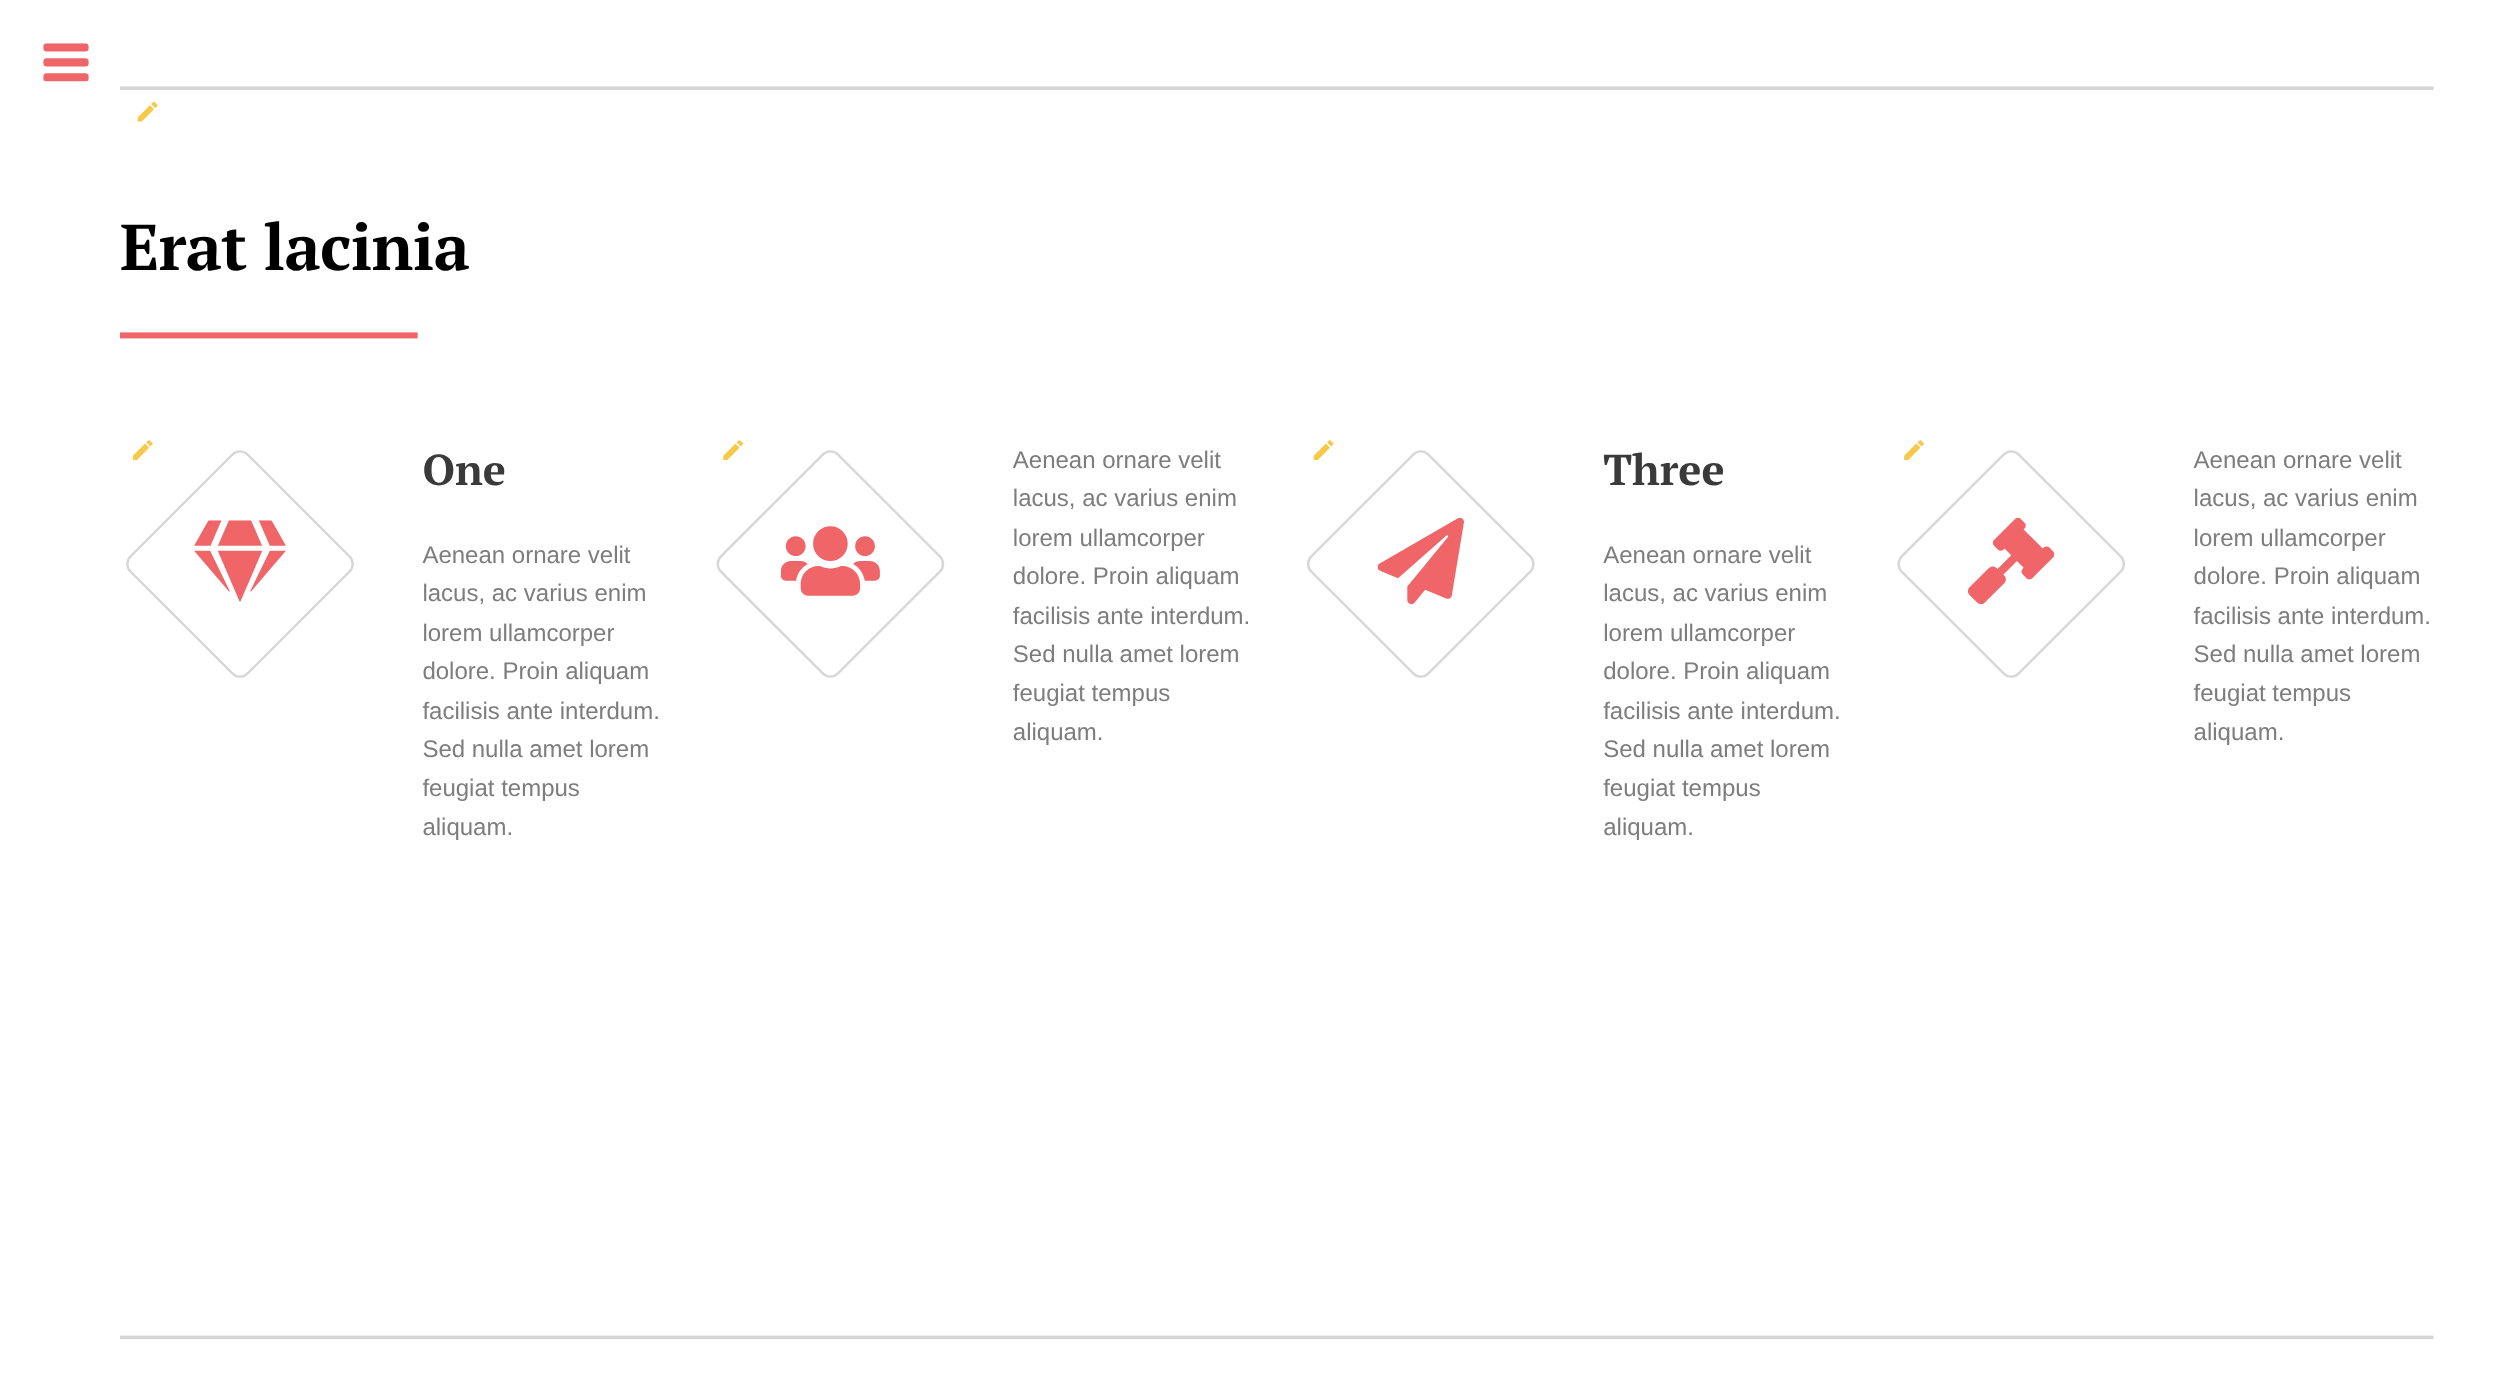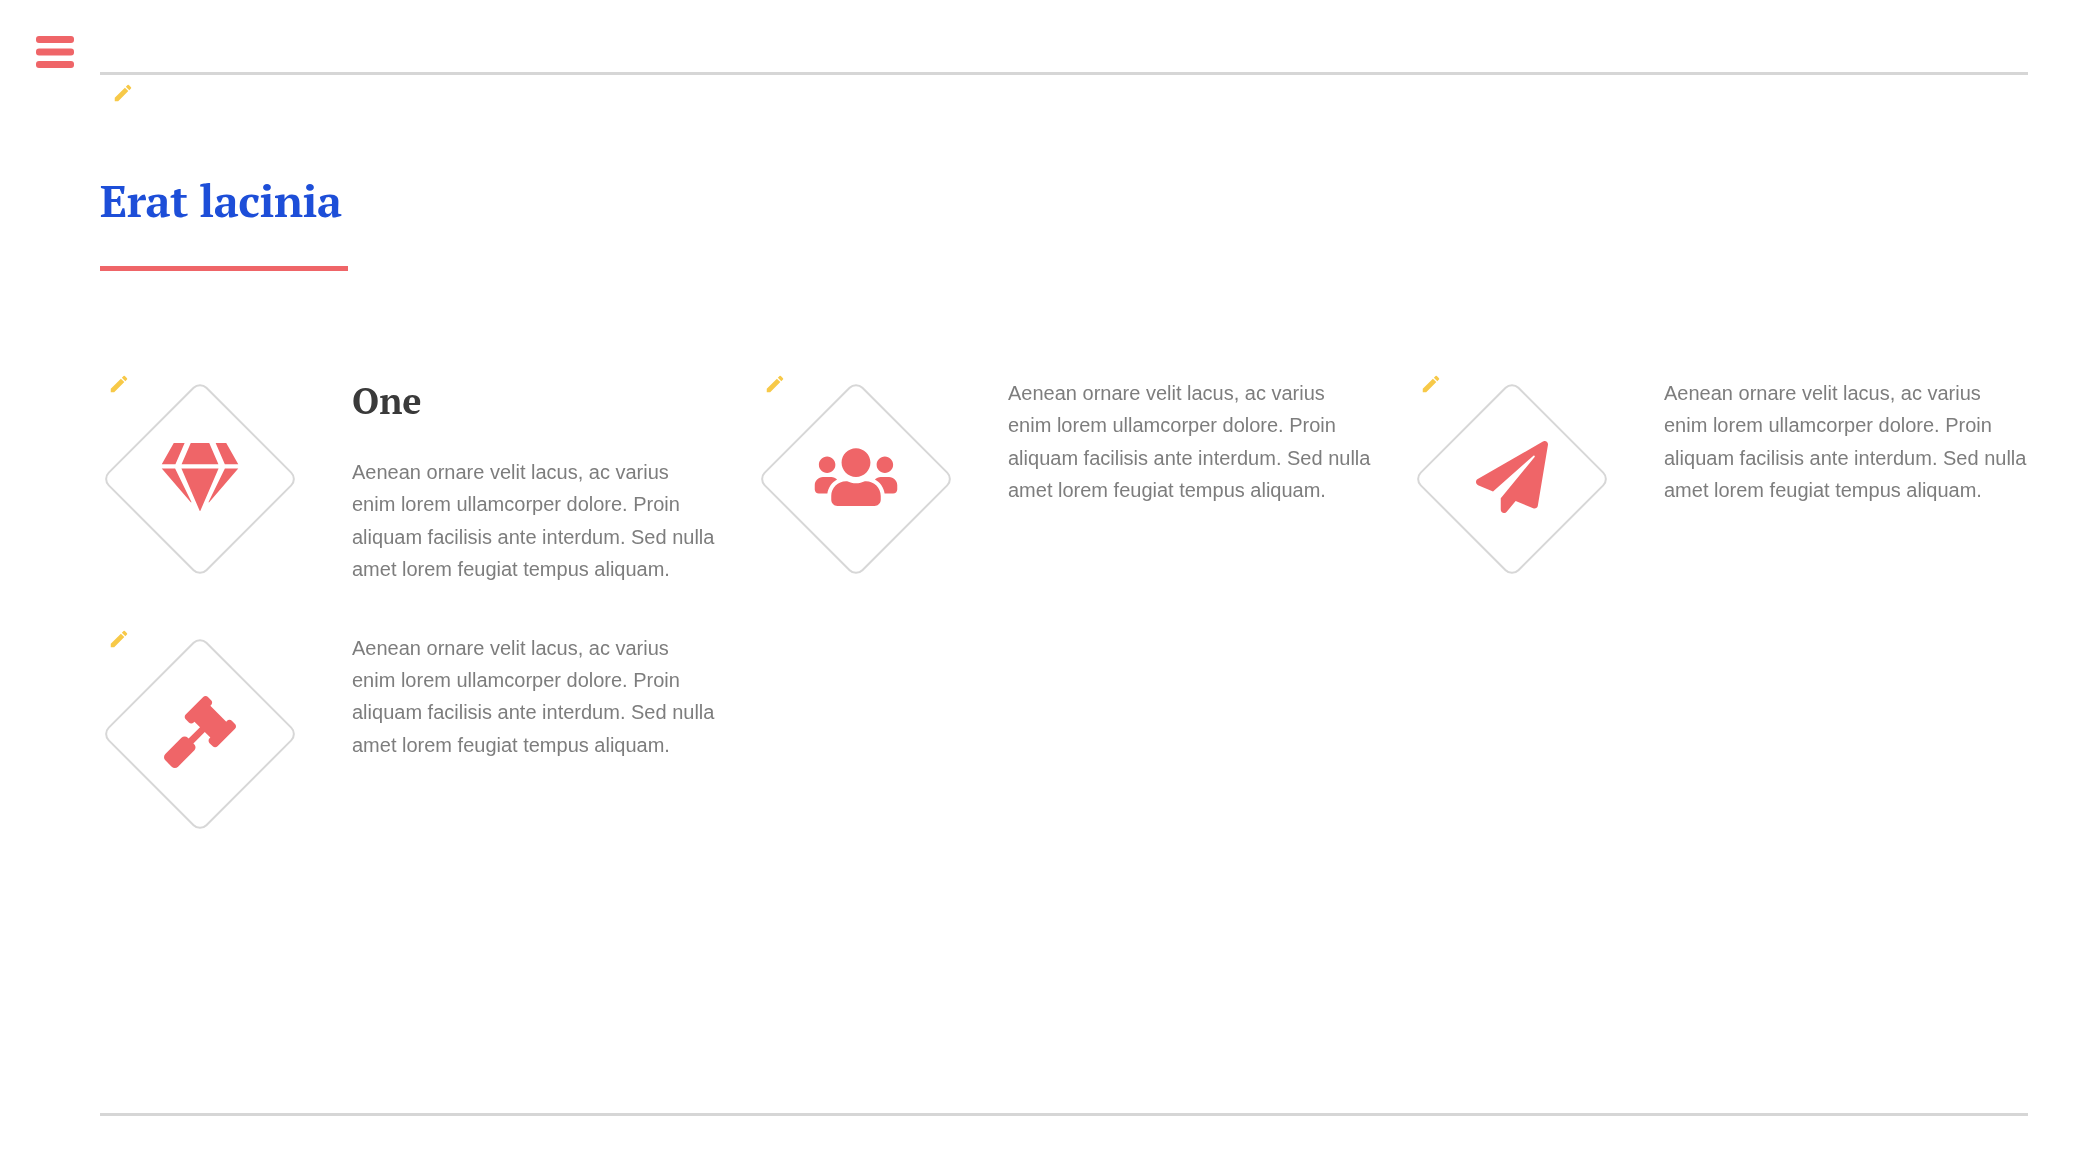--- a/index.html
+++ b/index.html
@@ -34,38 +34,38 @@
     height: 3px;
     background: #d6d6d6;
   }
   .content {
     position: absolute;
     top: 170px;
     left: 100px;
     right: 60px;
   }
   .page-title {
-    font-size: 45px;
+    font-size: 54px;
     font-weight: 700;
-    color: #1d4ed8;
+    color: #000000;
     font-family: 'Georgia', 'PT Serif', serif;
     letter-spacing: -0.5px;
   }
   .title-underline {
     width: 248px;
     height: 5px;
     background: #ef6568;
     margin-top: 36px;
   }
   .grid {
     display: grid;
-    grid-template-columns: 1fr 1fr 1fr;
+    grid-template-columns: 1fr 1fr 1fr 1fr;
     column-gap: 60px;
     row-gap: 60px;
-    margin-top: 100px;
+    margin-top: 80px;
     gap: 40px;
   }
   .feature {
     display: flex;
     align-items: flex-start;
     gap: 52px;
     position: relative;
   }
   .diamond-wrap {
     width: 200px;
@@ -183,20 +183,21 @@
       </div>
       <div class="diamond-wrap">
         <div class="diamond"></div>
         <div class="diamond-icon">
           <svg width="72" height="72" viewBox="0 0 512 512" fill="#ef6568">
             <path d="M476 3.2L12.5 270.6c-18.1 10.4-15.8 35.6 2.2 43.2L121 358.4l287.3-253.2c5.5-4.9 13.3 2.6 8.6 8.3L176 407v80.5c0 23.6 28.5 32.9 42.5 15.8L282 426l124.6 52.2c14.2 6 30.4-2.9 33-18.2l72-432C515 7.8 493.3-6.8 476 3.2z"></path>
           </svg>
         </div>
       </div>
       <div class="feature-body">
+        <h3 class="feature-title">Three</h3>
         <p class="feature-desc">Aenean ornare velit lacus, ac varius enim lorem ullamcorper dolore. Proin aliquam facilisis ante interdum. Sed nulla amet lorem feugiat tempus aliquam.</p>
       </div>
     </div>
 
     <div class="feature">
       <div class="edit-pencil" style="position:absolute; top:2px; left:8px;">
         <svg width="22" height="22" viewBox="0 0 24 24">
           <path d="M3 17.25V21h3.75L17.81 9.94l-3.75-3.75L3 17.25zM20.71 7.04a1 1 0 0 0 0-1.41l-2.34-2.34a1 1 0 0 0-1.41 0l-1.83 1.83 3.75 3.75 1.83-1.83z" fill="#f7c948"></path>
         </svg>
       </div>

